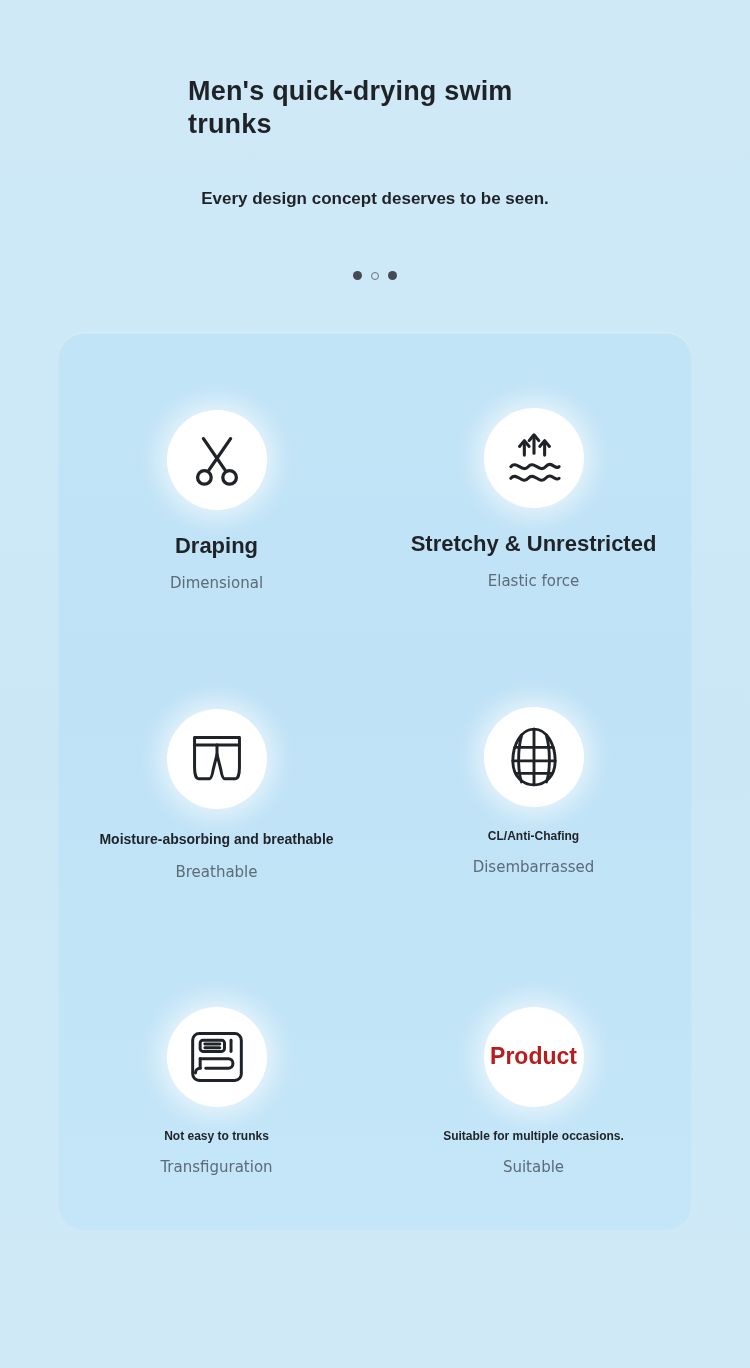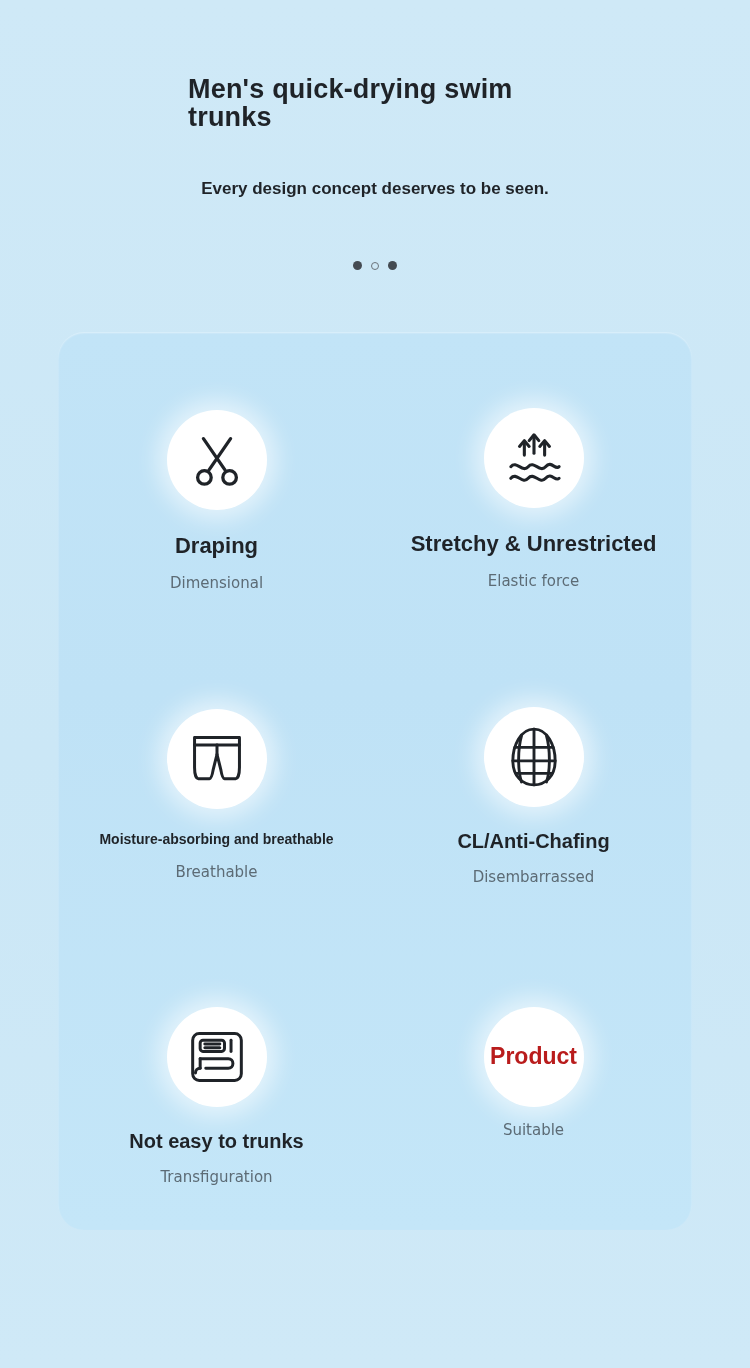--- a/index.html
+++ b/index.html
@@ -23,21 +23,21 @@
   }
 
   
   .header {
     padding: 75px 0 0 0;
   }
   .title {
     width: 350px;
     margin: 0 auto 0 188px;
     font-size: 27px;
-    line-height: 28px;
+    line-height: 33px;
     font-weight: bold;
     color: #1f2328;
     letter-spacing: 0.2px;
   }
   .subtitle {
     margin: 48px 0 0 0;
     text-align: center;
     font-size: 17px;
     font-weight: bold;
     color: #1f2328;
@@ -123,21 +123,21 @@
   }
   .feature-sub {
     margin-top: 14px;
     font-size: 15px;
     color: #5c6b75;
     text-align: center;
     font-family: "DejaVu Sans", sans-serif;
   }
 
   .fs-22 { font-size: 22px; }
-  .fs-16 { font-size: 20px; }
+  .fs-16 { font-size: 12px; }
   .fs-14 { font-size: 14px; }
 </style>
 </head>
 <body>
 
 <div class="page">
 
   <div class="header">
     <h1 class="title">Men's quick-drying swim trunks</h1>
     <div class="subtitle">Every design concept deserves to be seen.</div>
@@ -222,19 +222,20 @@
             <line x1="14" y1="33" x2="14" y2="43"></line>
             <line x1="47" y1="13" x2="47" y2="25"></line>
           </svg>
         </div>
         <div class="feature-title fs-16">Not easy to trunks</div>
         <div class="feature-sub">Transfiguration</div>
       </div>
 
       <div class="cell row3">
         <div class="icon-circle text-circle">Product</div>
+        <div class="feature-title fs-16">Suitable for multiple occasions.</div>
         <div class="feature-sub">Suitable</div>
       </div>
 
     </div>
   </div>
 
 </div>
 
 </body></html>

